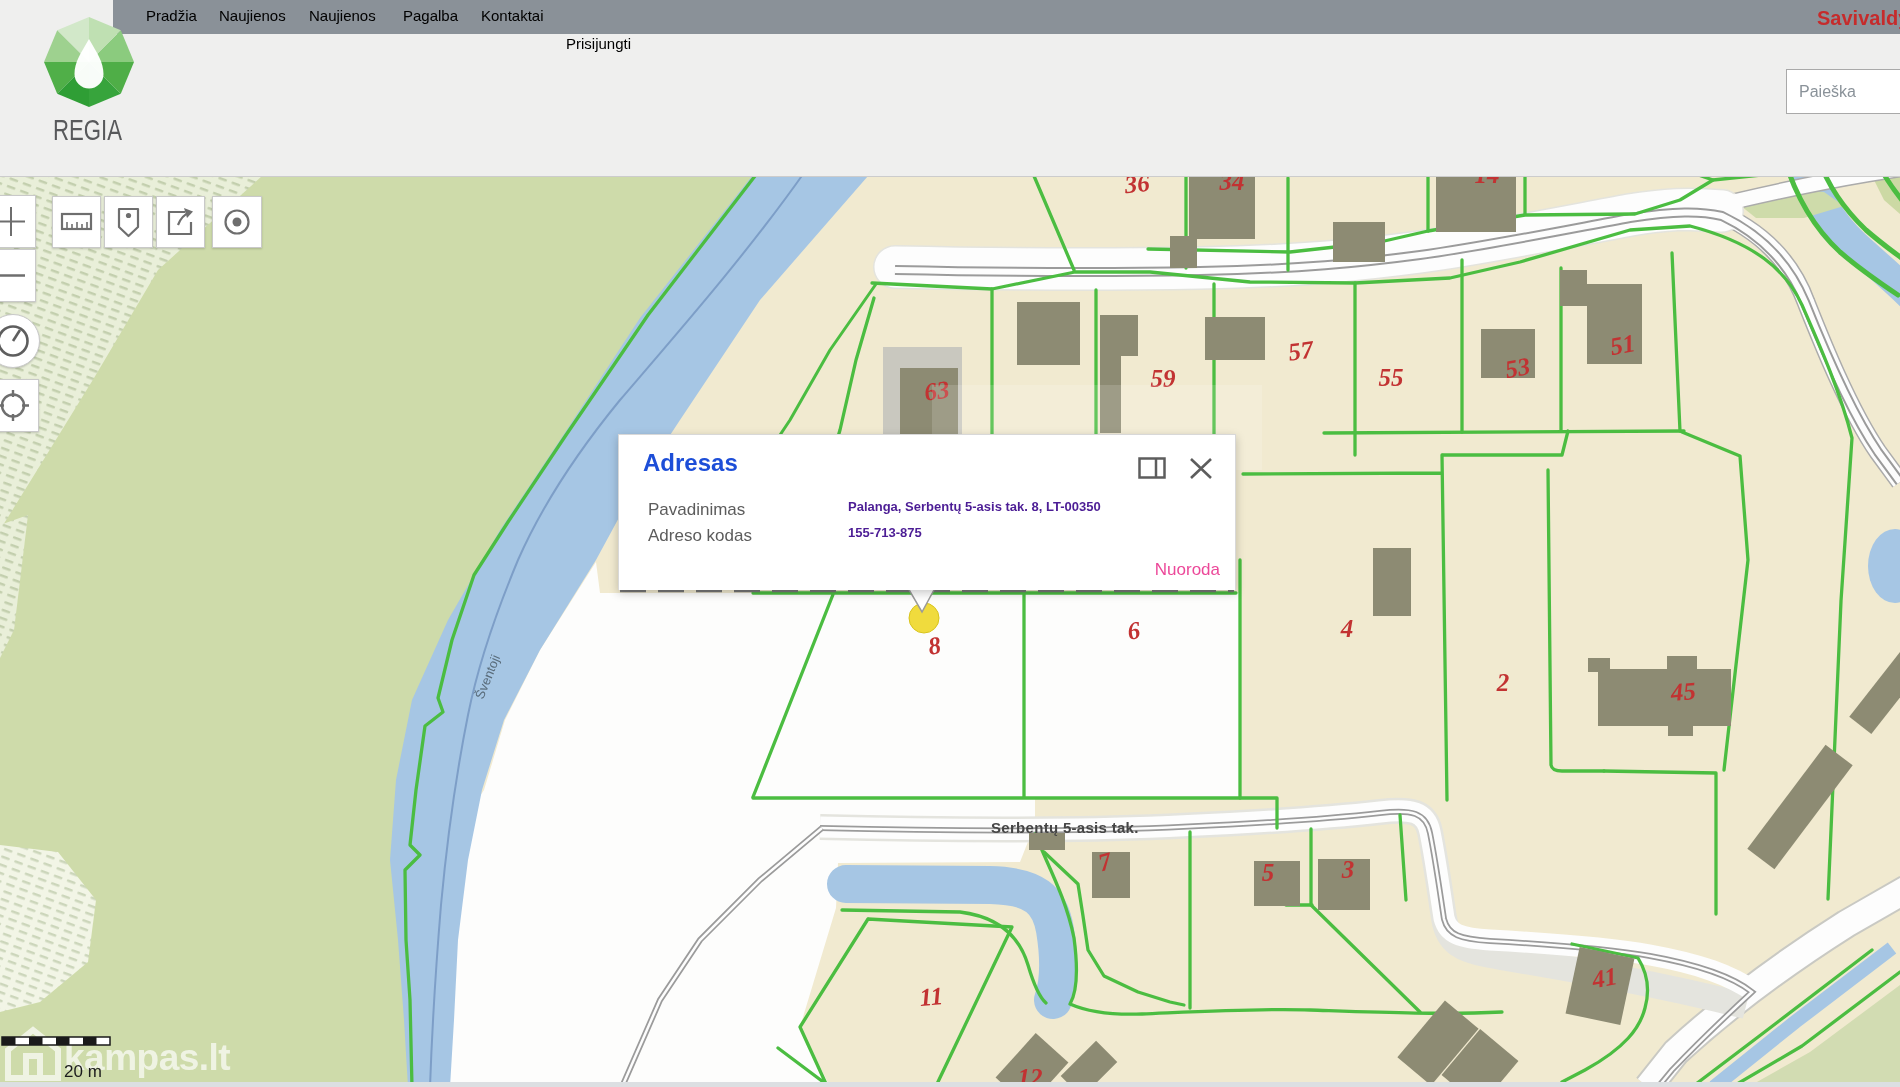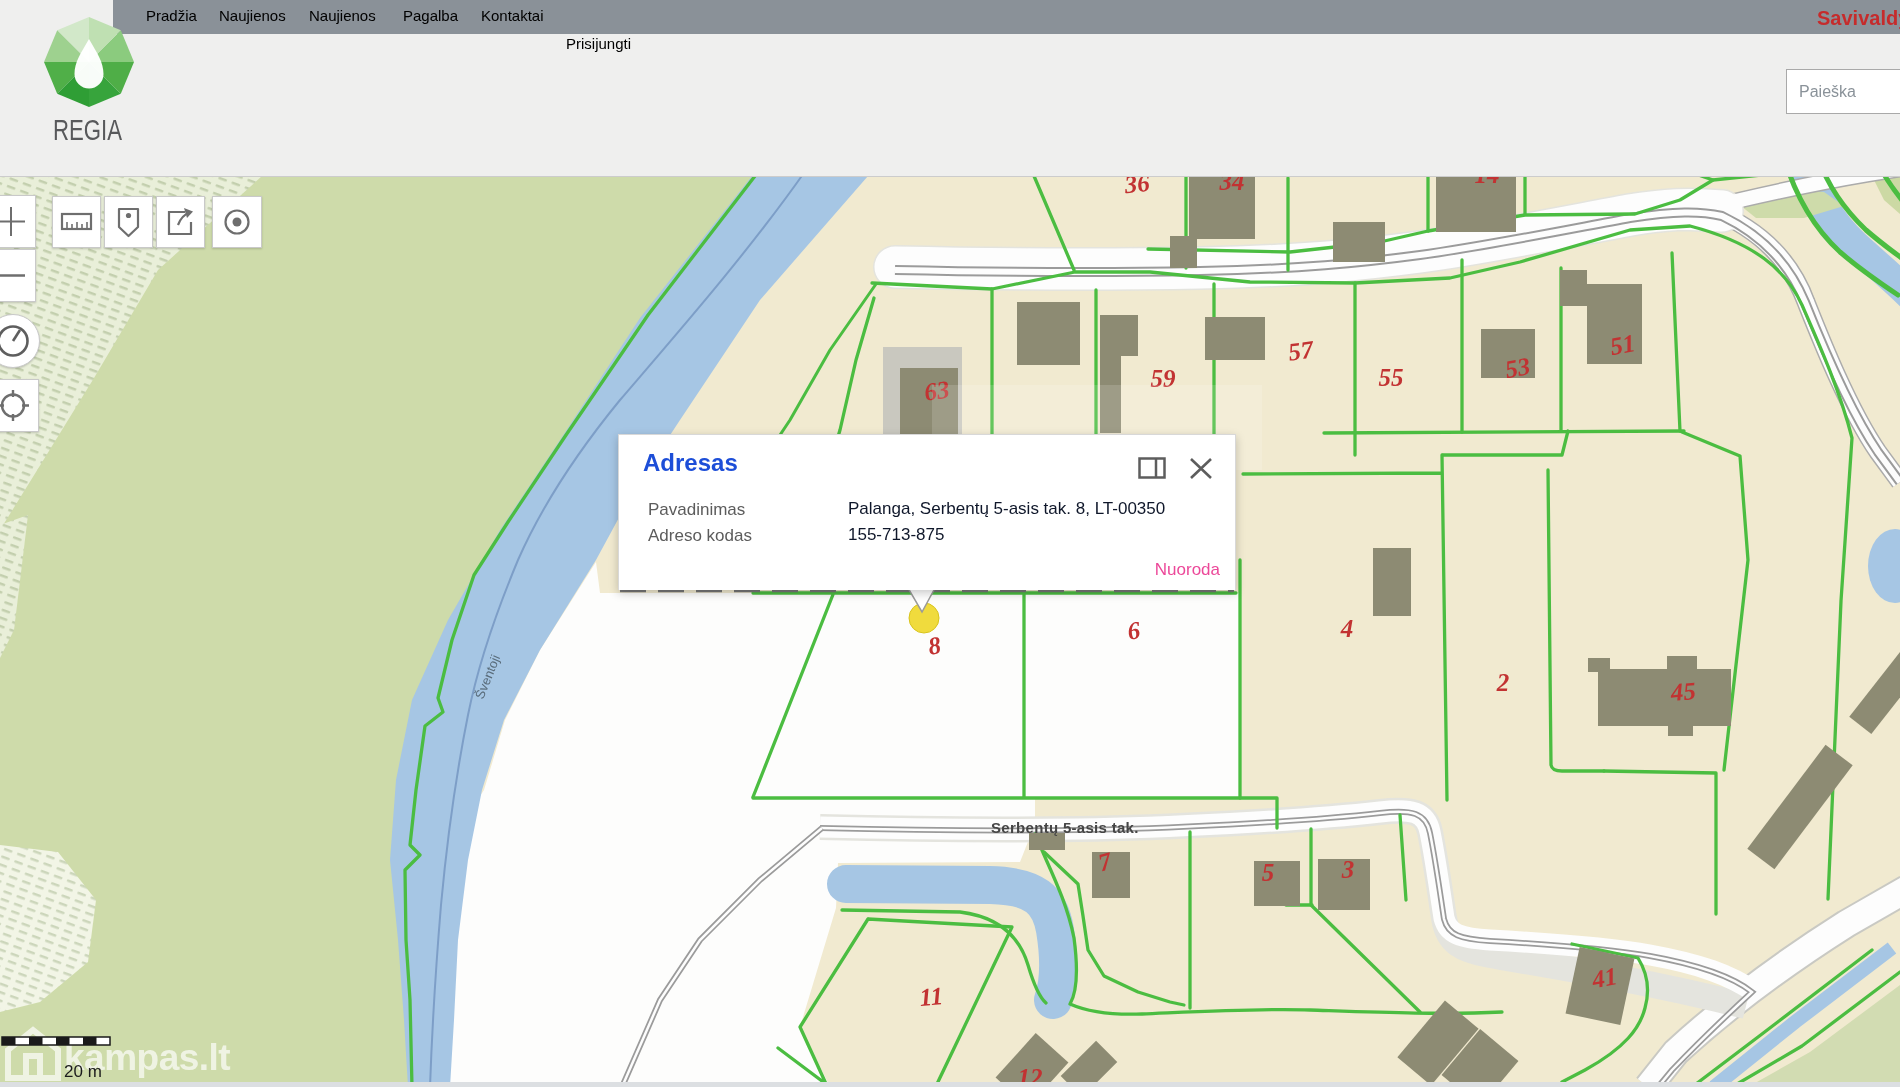--- a/index.html
+++ b/index.html
@@ -12,21 +12,21 @@
   #navbar{position:absolute;left:113px;top:0;width:1787px;height:34px;background:#8a9198;}
   .nav{position:absolute;top:7px;font-size:15px;color:#000000;}
   #savival{position:absolute;left:1817px;top:7px;font-size:20px;font-weight:bold;color:#c62b2b;white-space:nowrap;}
   #search{position:absolute;left:1786px;top:69px;width:130px;height:43px;background:#fff;
           border:1px solid #a9a9a9;font-size:16px;color:#8a9299;line-height:43px;padding-left:12px;}
   
   #popup{position:absolute;left:618px;top:434px;width:616px;height:155px;background:#fff;
          border:1px solid #d8d8d8;border-bottom:none;box-shadow:0 3px 9px rgba(0,0,0,.22);}
   #popup .title{position:absolute;left:24px;top:14px;font-size:24px;font-weight:bold;color:#1d4ed8;}
   #popup .lbl{position:absolute;left:29px;font-size:17px;color:#5c5c5c;text-align:right;}
-  #popup .val{position:absolute;left:229px;font-size:17px;font-weight:normal;color:#0f172a;}
+  #popup .val{position:absolute;left:229px;font-size:13px;font-weight:bold;color:#4c1d95;}
   #popup .nuo{position:absolute;right:15px;top:125px;font-size:17px;color:#ec4899;}
   
   .tbtn{position:absolute;background:#fff;border:1px solid #c9c9c9;box-shadow:0 1px 2px rgba(0,0,0,.18);}
   
   #bstrip{position:absolute;left:0;top:1082px;width:1900px;height:5px;background:#dcdfe2;}
 </style>
 </head>
 <body>
 <div id="map">
 <svg width="1900" height="1087" viewBox="0 0 1900 1087" xmlns="http://www.w3.org/2000/svg">

